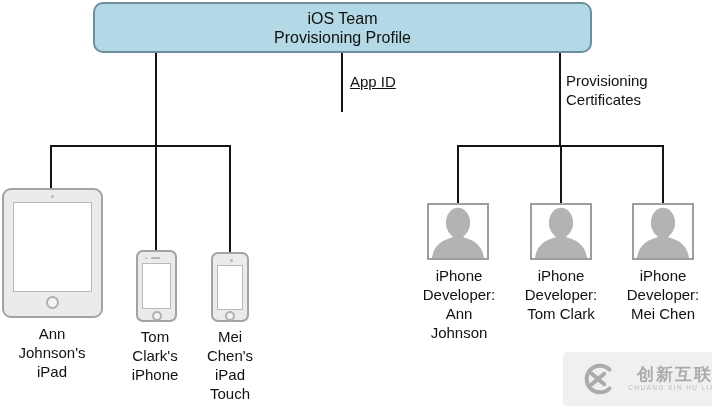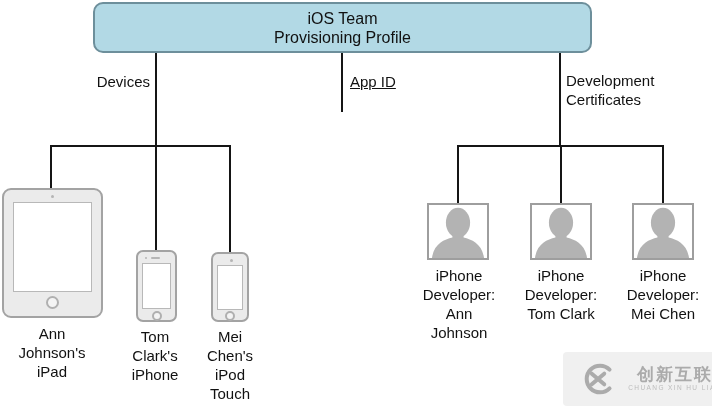--- a/index.html
+++ b/index.html
@@ -96,23 +96,22 @@
   <div class="ln h" style="left:50px;top:145px;width:181px;"></div>
   <div class="ln v" style="left:50px;top:145px;height:44px;"></div>
   <div class="ln v" style="left:155px;top:145px;height:106px;"></div>
   <div class="ln v" style="left:229px;top:145px;height:108px;"></div>
 
   <div class="ln h" style="left:457px;top:145px;width:207px;"></div>
   <div class="ln v" style="left:457px;top:145px;height:58px;"></div>
   <div class="ln v" style="left:560px;top:145px;height:58px;"></div>
   <div class="ln v" style="left:662px;top:145px;height:58px;"></div>
 
-  <div id="lbl-devices" class="branch-label">Devices</div>
   <div id="lbl-appid" class="branch-label">App ID</div>
-  <div id="lbl-devcerts" class="branch-label pre">Development
+  <div id="lbl-devcerts" class="branch-label pre">Provisioning
 Certificates</div>
 
 
   <div id="ipad" class="device">
     <span class="dot"></span>
     <span class="screen"></span>
     <span class="home"></span>
   </div>
   <div id="iphone" class="device">
     <span class="dot"></span>
@@ -127,21 +126,21 @@
   </div>
 
   <div id="dev-lbl-0" class="device-label pre">Ann
 Johnson's
 iPad</div>
   <div id="dev-lbl-1" class="device-label pre">Tom
 Clark's
 iPhone</div>
   <div id="dev-lbl-2" class="device-label pre">Mei
 Chen's
-iPod
+iPad
 Touch</div>
 
   <div id="cert-box-0" class="cert-box">
     <svg viewBox="0 0 62 57">
       <ellipse cx="31" cy="19" rx="13" ry="16" fill="#b3b3b3"></ellipse>
       <path d="M3,57 C5,42 16,37 25,35 L25,29 L37,29 L37,35 C46,37 57,42 59,57 Z" fill="#b3b3b3"></path>
     </svg>
   </div>
   <div id="cert-box-1" class="cert-box">
     <svg viewBox="0 0 62 57">

